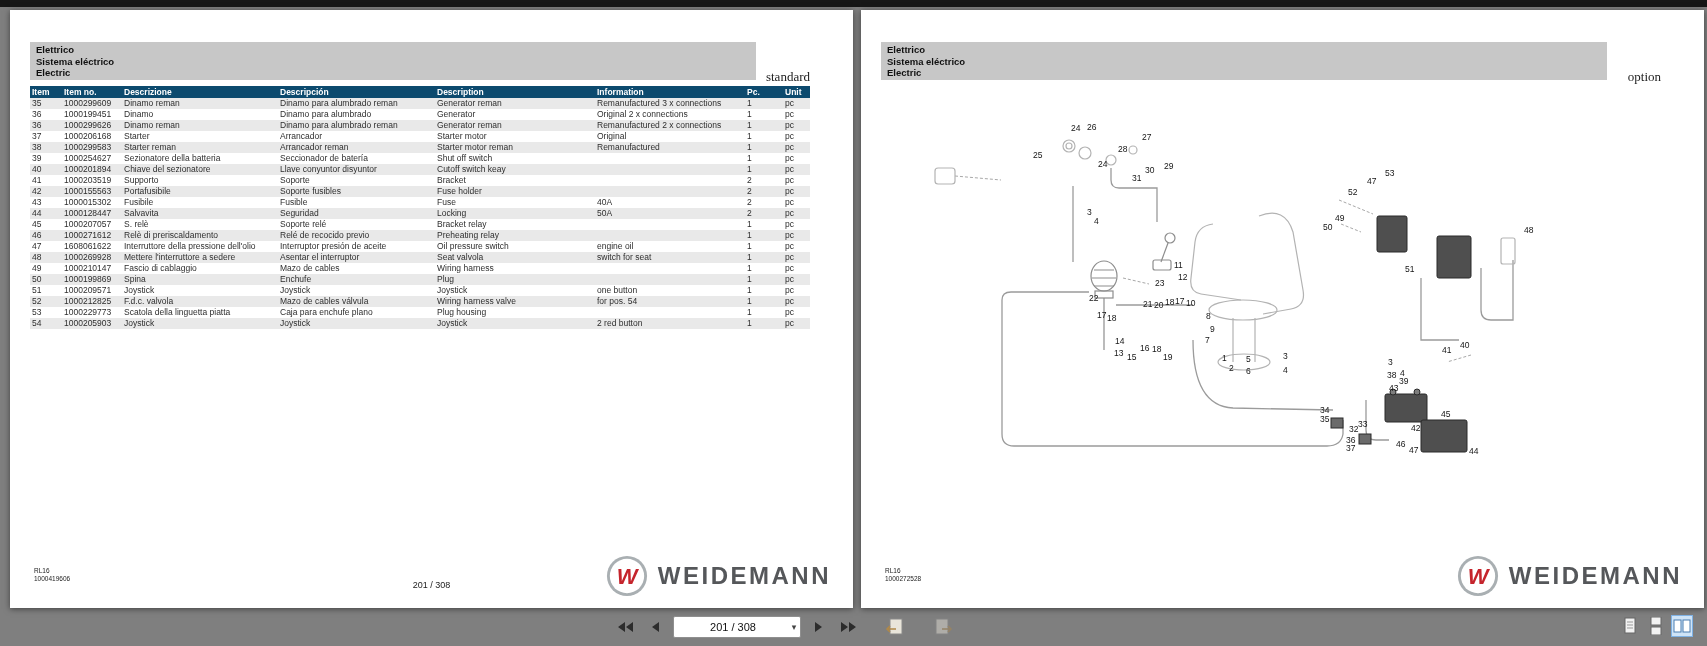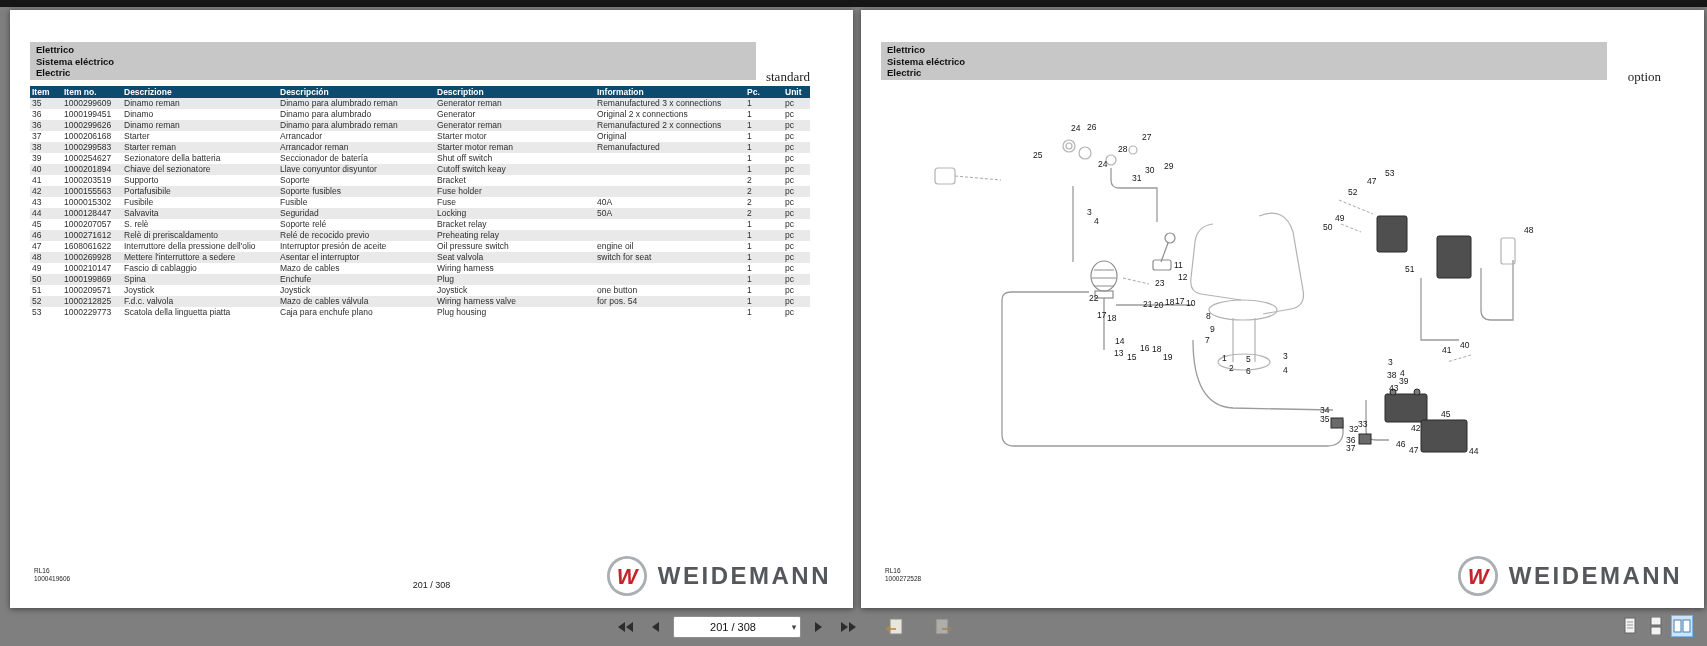--- a/index.html
+++ b/index.html
@@ -273,20 +273,30 @@
             <td class="col6">1</td>
             <td class="col7">pc</td>
           </tr>
           <tr>
             <td class="col0">53</td>
             <td class="col1">1000229773</td>
             <td class="col2">Scatola della linguetta piatta</td>
             <td class="col3">Caja para enchufe plano</td>
             <td class="col4">Plug housing</td>
             <td class="col5"></td>
+            <td class="col6">1</td>
+            <td class="col7">pc</td>
+          </tr>
+          <tr>
+            <td class="col0">54</td>
+            <td class="col1">1000205903</td>
+            <td class="col2">Joystick</td>
+            <td class="col3">Joystick</td>
+            <td class="col4">Joystick</td>
+            <td class="col5">2 red button</td>
             <td class="col6">1</td>
             <td class="col7">pc</td>
           </tr>
         </tbody>
     </table>
 
     <div class="footer-code">
       <div>RL16</div>
       <div>1000419606</div>
     </div>

